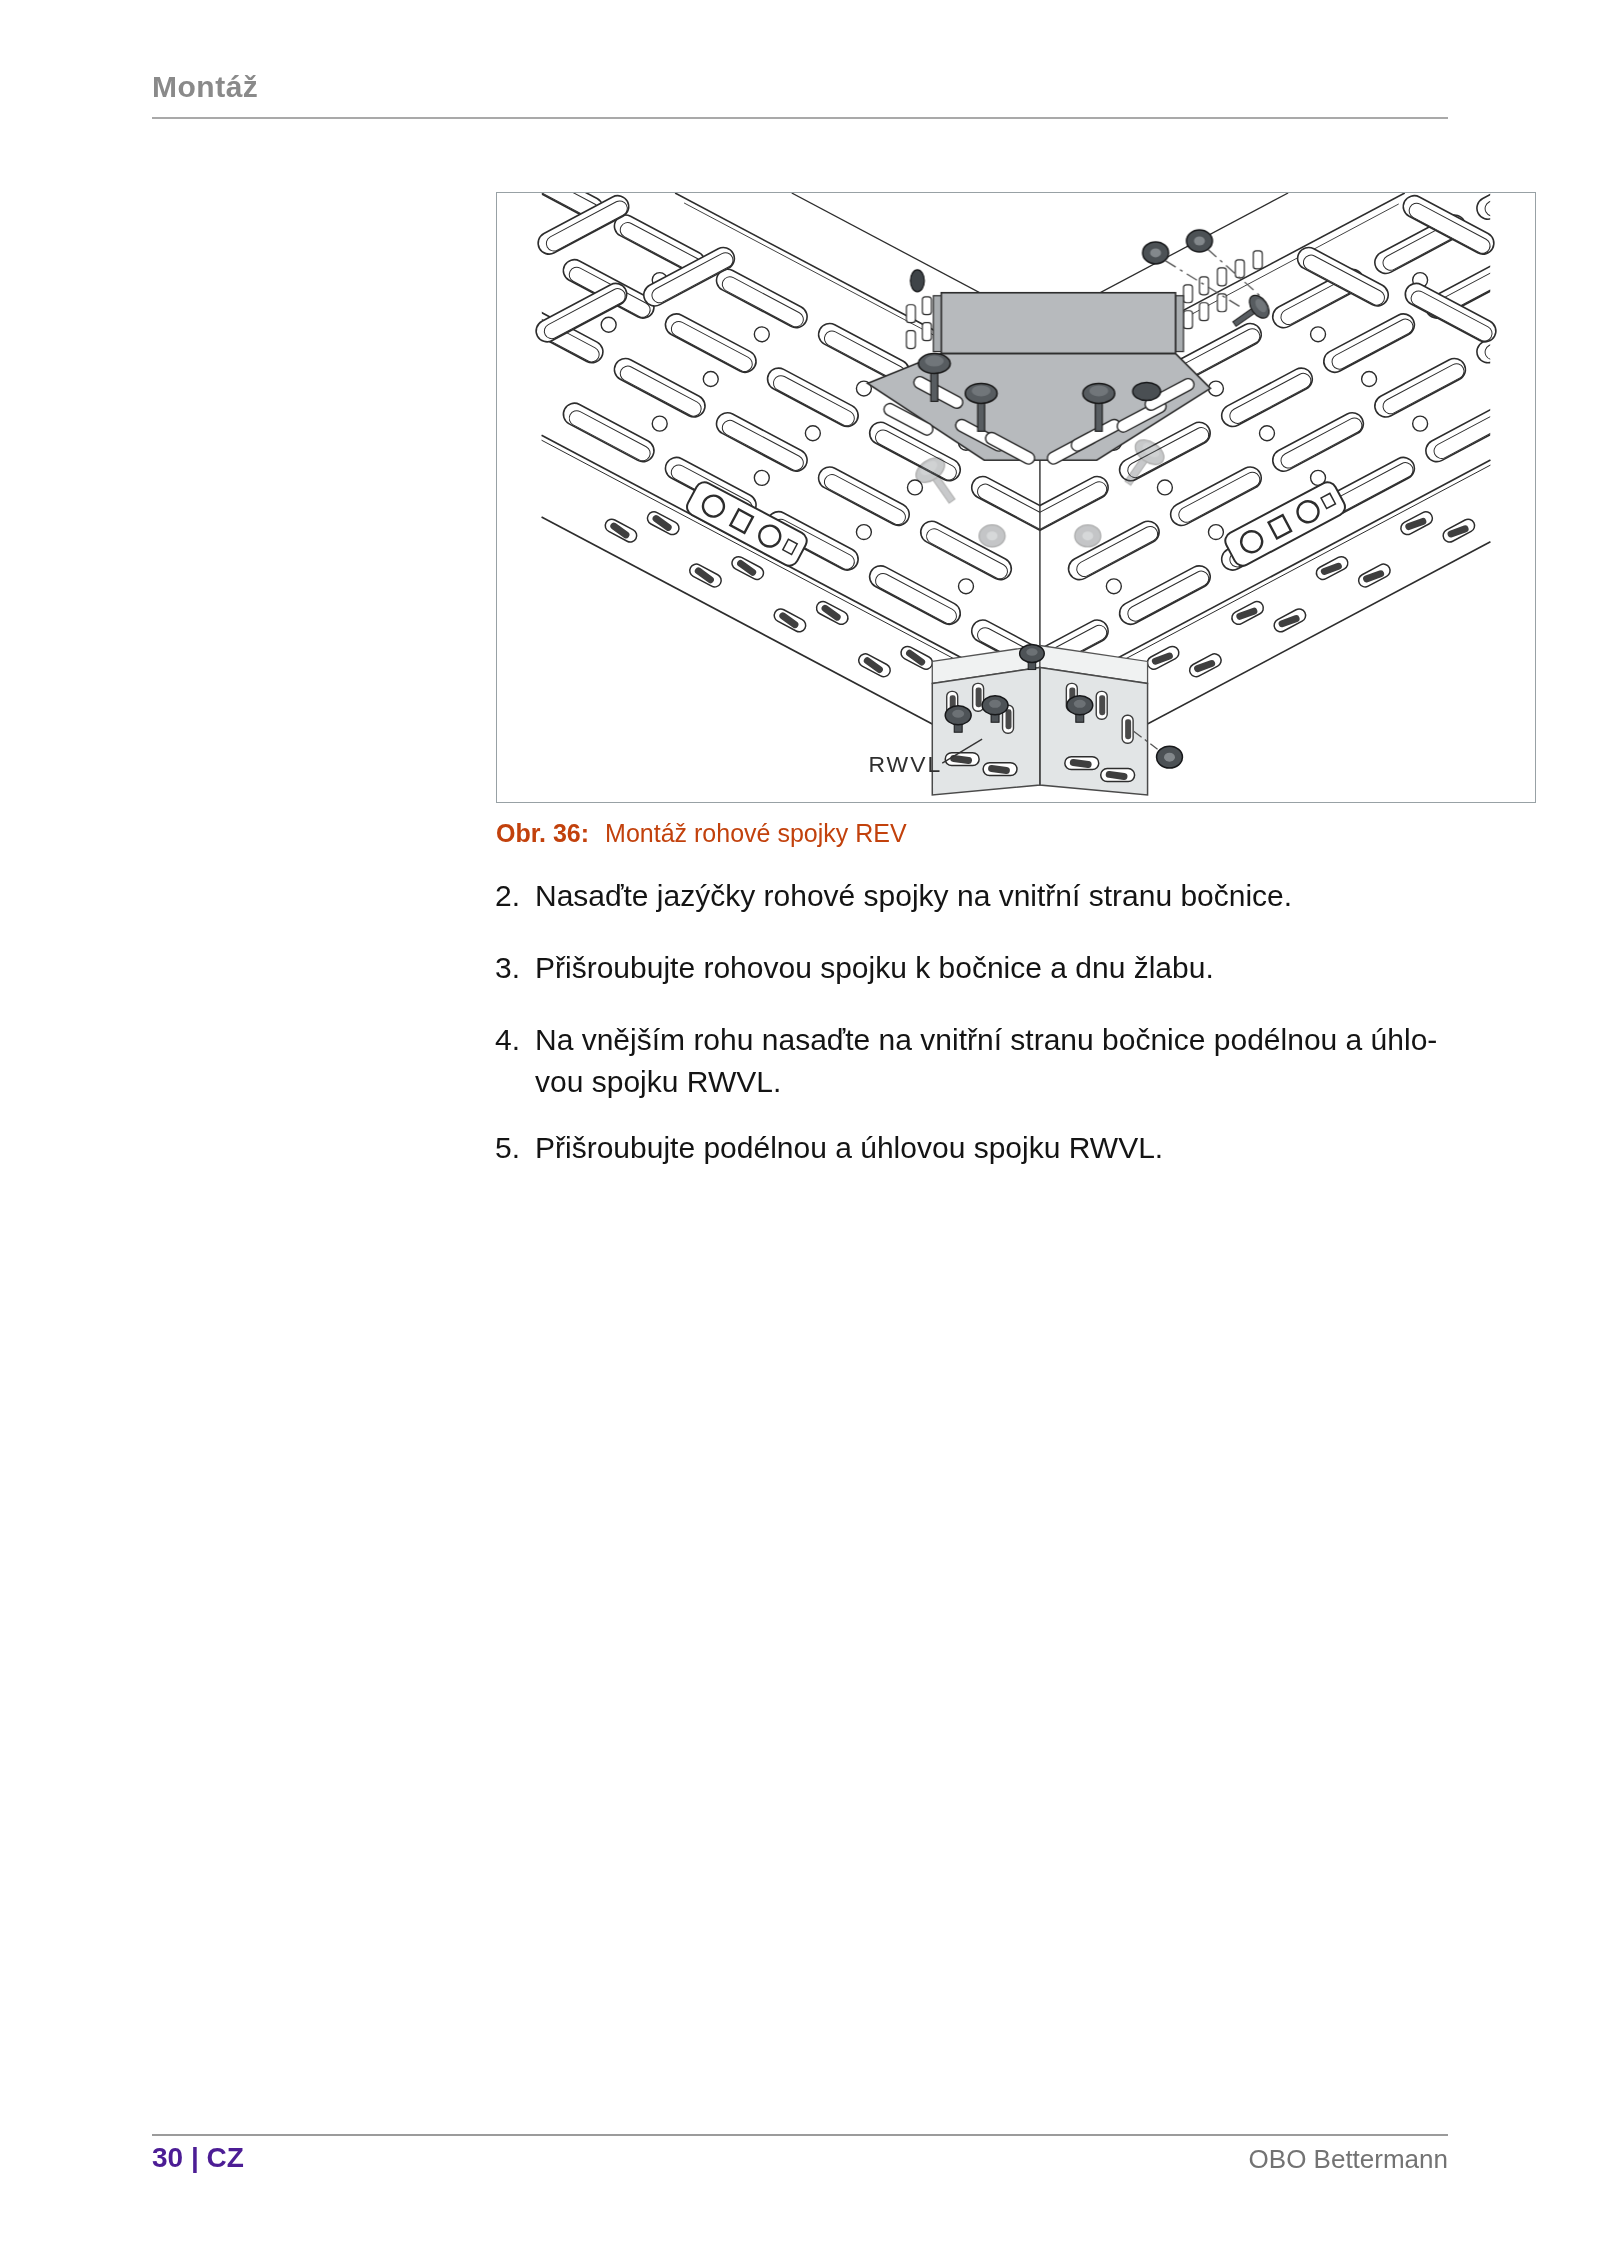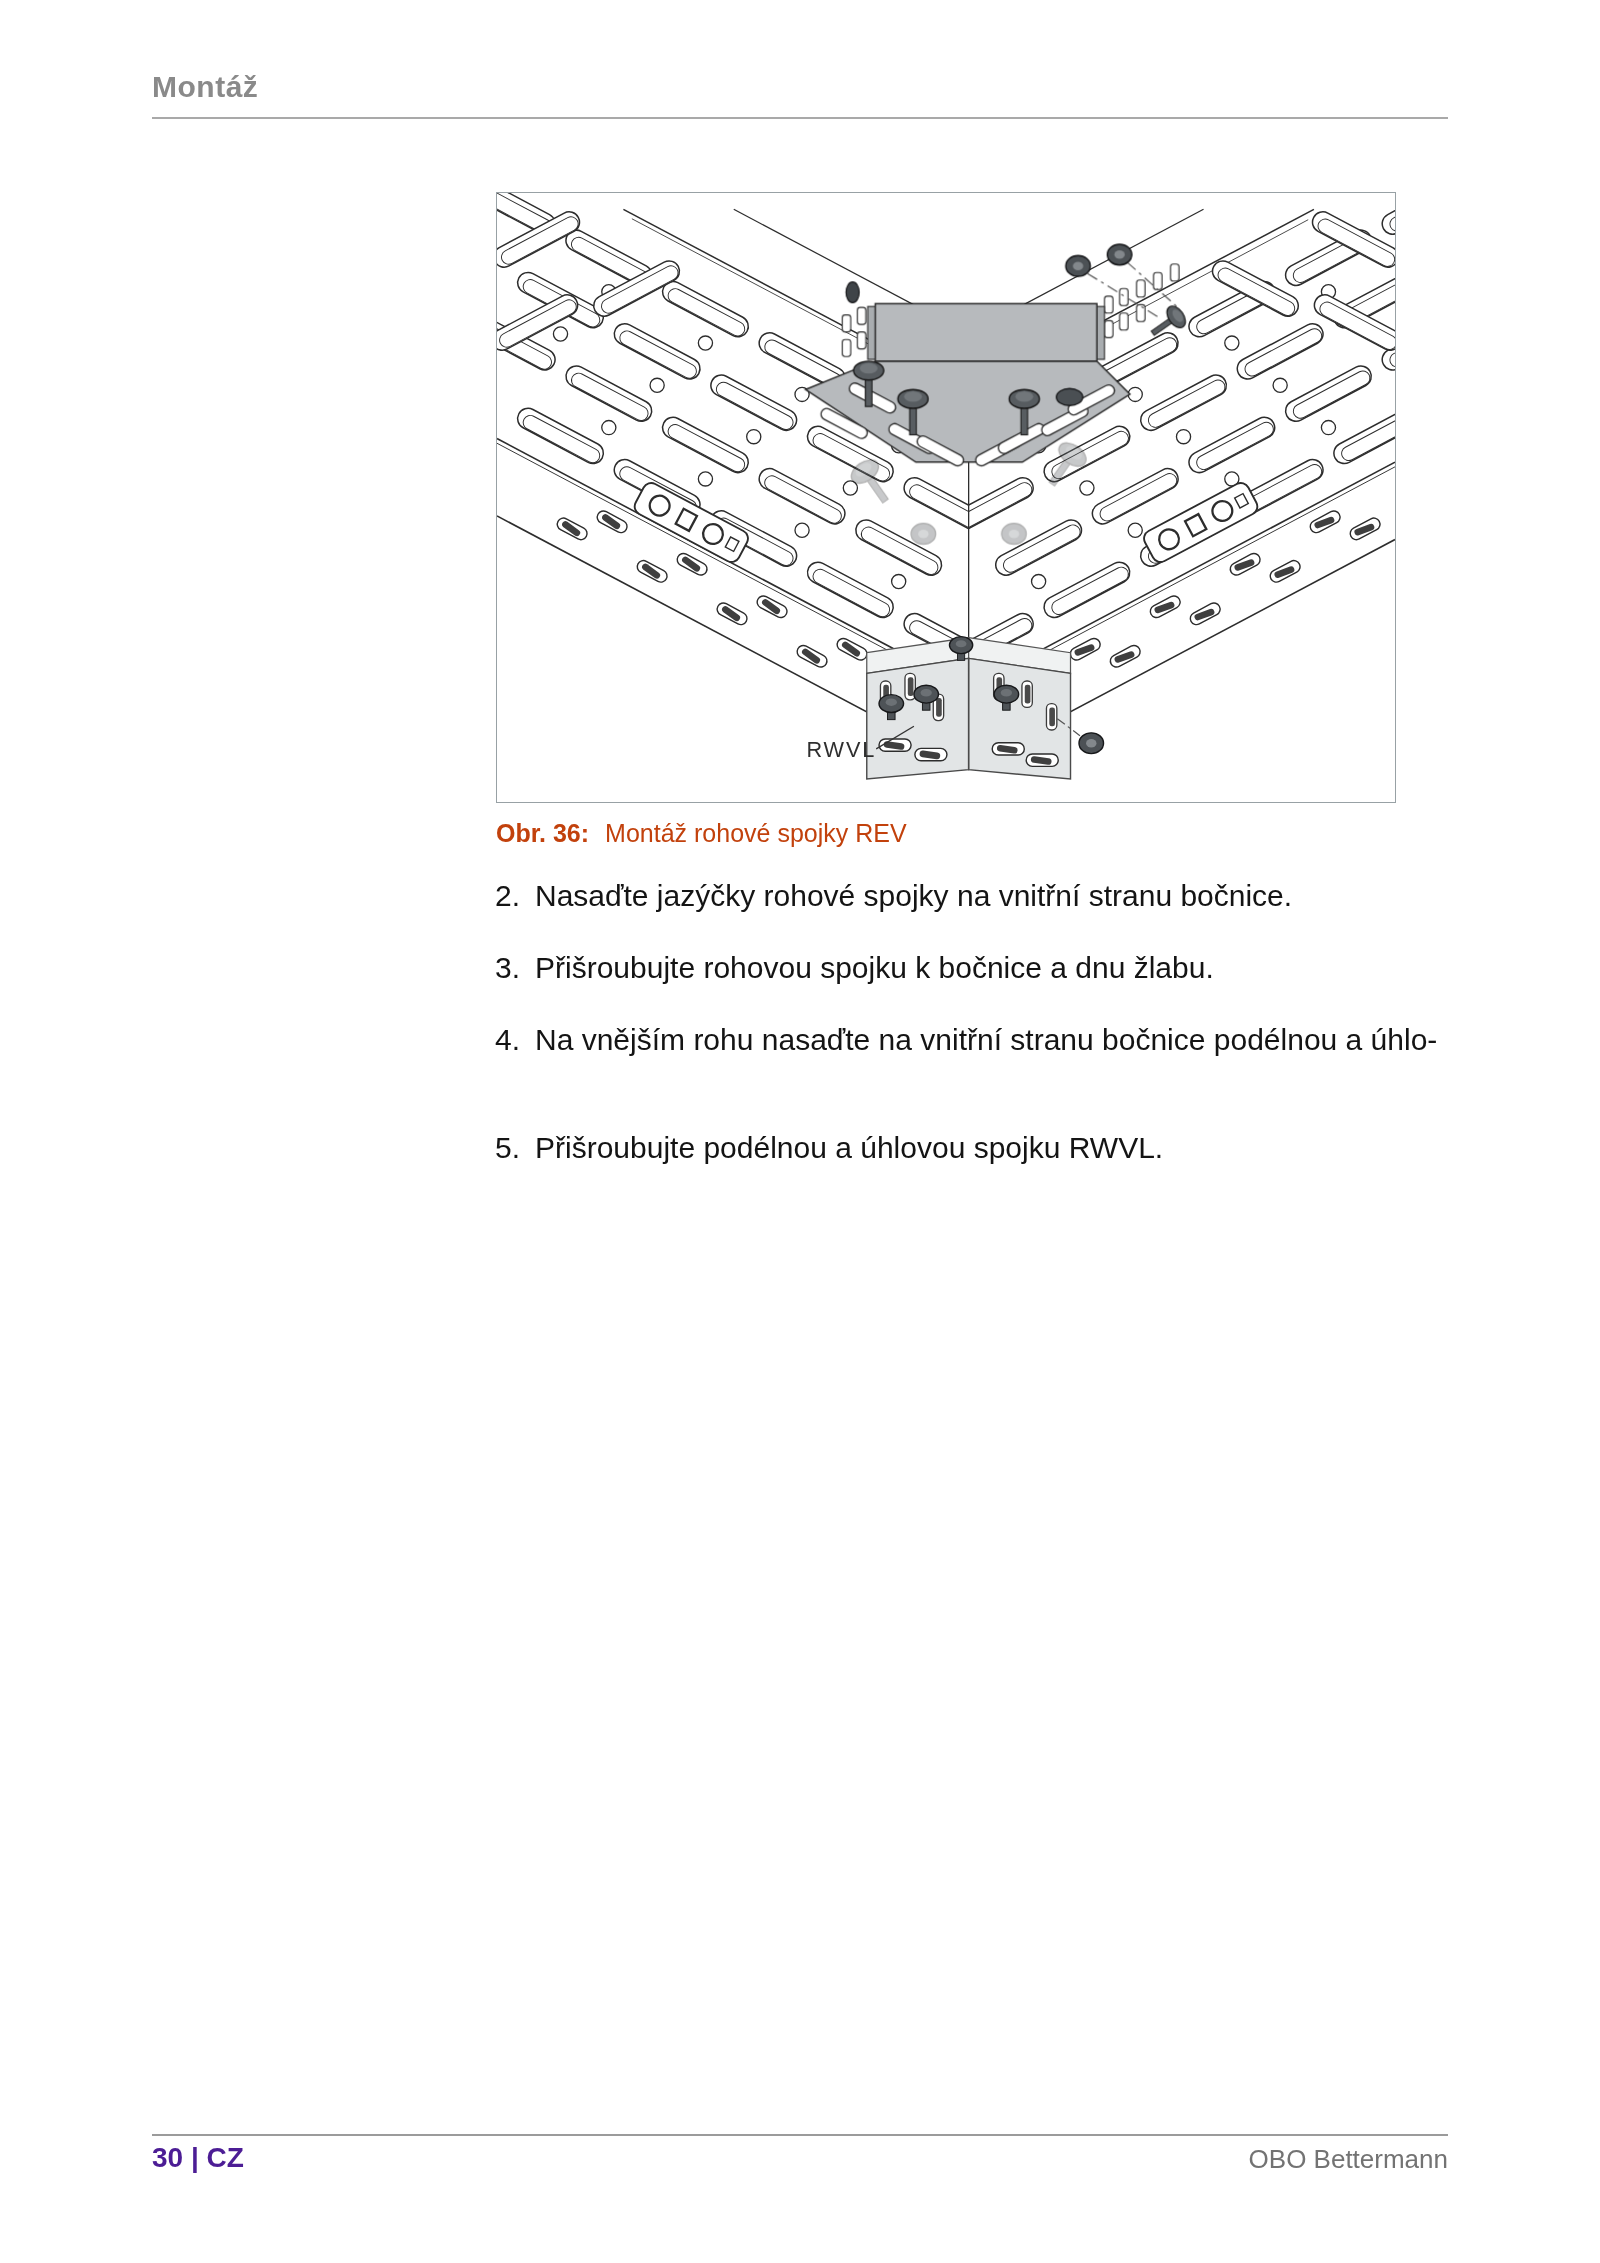--- a/index.html
+++ b/index.html
@@ -6,21 +6,21 @@
   body{
     width:1600px;height:2263px;position:relative;background:#ffffff;
     font-family:"Liberation Sans", sans-serif;color:#141414;overflow:hidden;
   }
   .header-title{
     position:absolute;left:152px;top:69px;font-size:30px;font-weight:bold;
     color:#8a8a8a;letter-spacing:.5px;line-height:36px;
   }
   .header-rule{position:absolute;left:152px;top:117px;width:1296px;height:2px;background:#a9a9a9;}
   .figure-box{
-    position:absolute;left:496px;top:192px;width:900px;height:611px;
+    position:absolute;left:496px;top:192px;width:1040px;height:611px;
     border:1.5px solid #98a1a5;box-sizing:border-box;background:#fff;
   }
   .figure-box svg{display:block;width:100%;height:100%;}
   .figure-caption{position:absolute;left:496px;top:818px;font-size:25px;line-height:30px;color:#c2410c;}
   .figure-caption .cap-prefix{font-weight:bold;margin-right:16px;}
   .step{position:absolute;left:495px;width:1010px;font-size:30px;line-height:42px;color:#141414;}
   .step .num{position:absolute;left:0;top:0;}
   .step .body{margin-left:40px;}
   .footer-rule{position:absolute;left:152px;top:2134px;width:1296px;height:2px;background:#9b9b9b;}
   .footer-left{position:absolute;left:152px;top:2141px;font-size:28px;font-weight:bold;line-height:34px;color:#4c1d95;}
@@ -316,20 +316,21 @@
   <span class="num">3.</span>
   <div class="body">
       <div>Přišroubujte rohovou spojku k bočnice a dnu žlabu.</div>
       <div></div>
     </div>
 </div>
 <div class="step" style="top:1019px">
   <span class="num">4.</span>
   <div class="body">
       <div>Na vnějším rohu nasaďte na vnitřní stranu bočnice podélnou a úhlo-</div>
+      <div>vou spojku RWVL.</div>
     </div>
 </div>
 <div class="step" style="top:1127px">
   <span class="num">5.</span>
   <div class="body">
       <div>Přišroubujte podélnou a úhlovou spojku RWVL.</div>
       <div></div>
     </div>
 </div>
 

